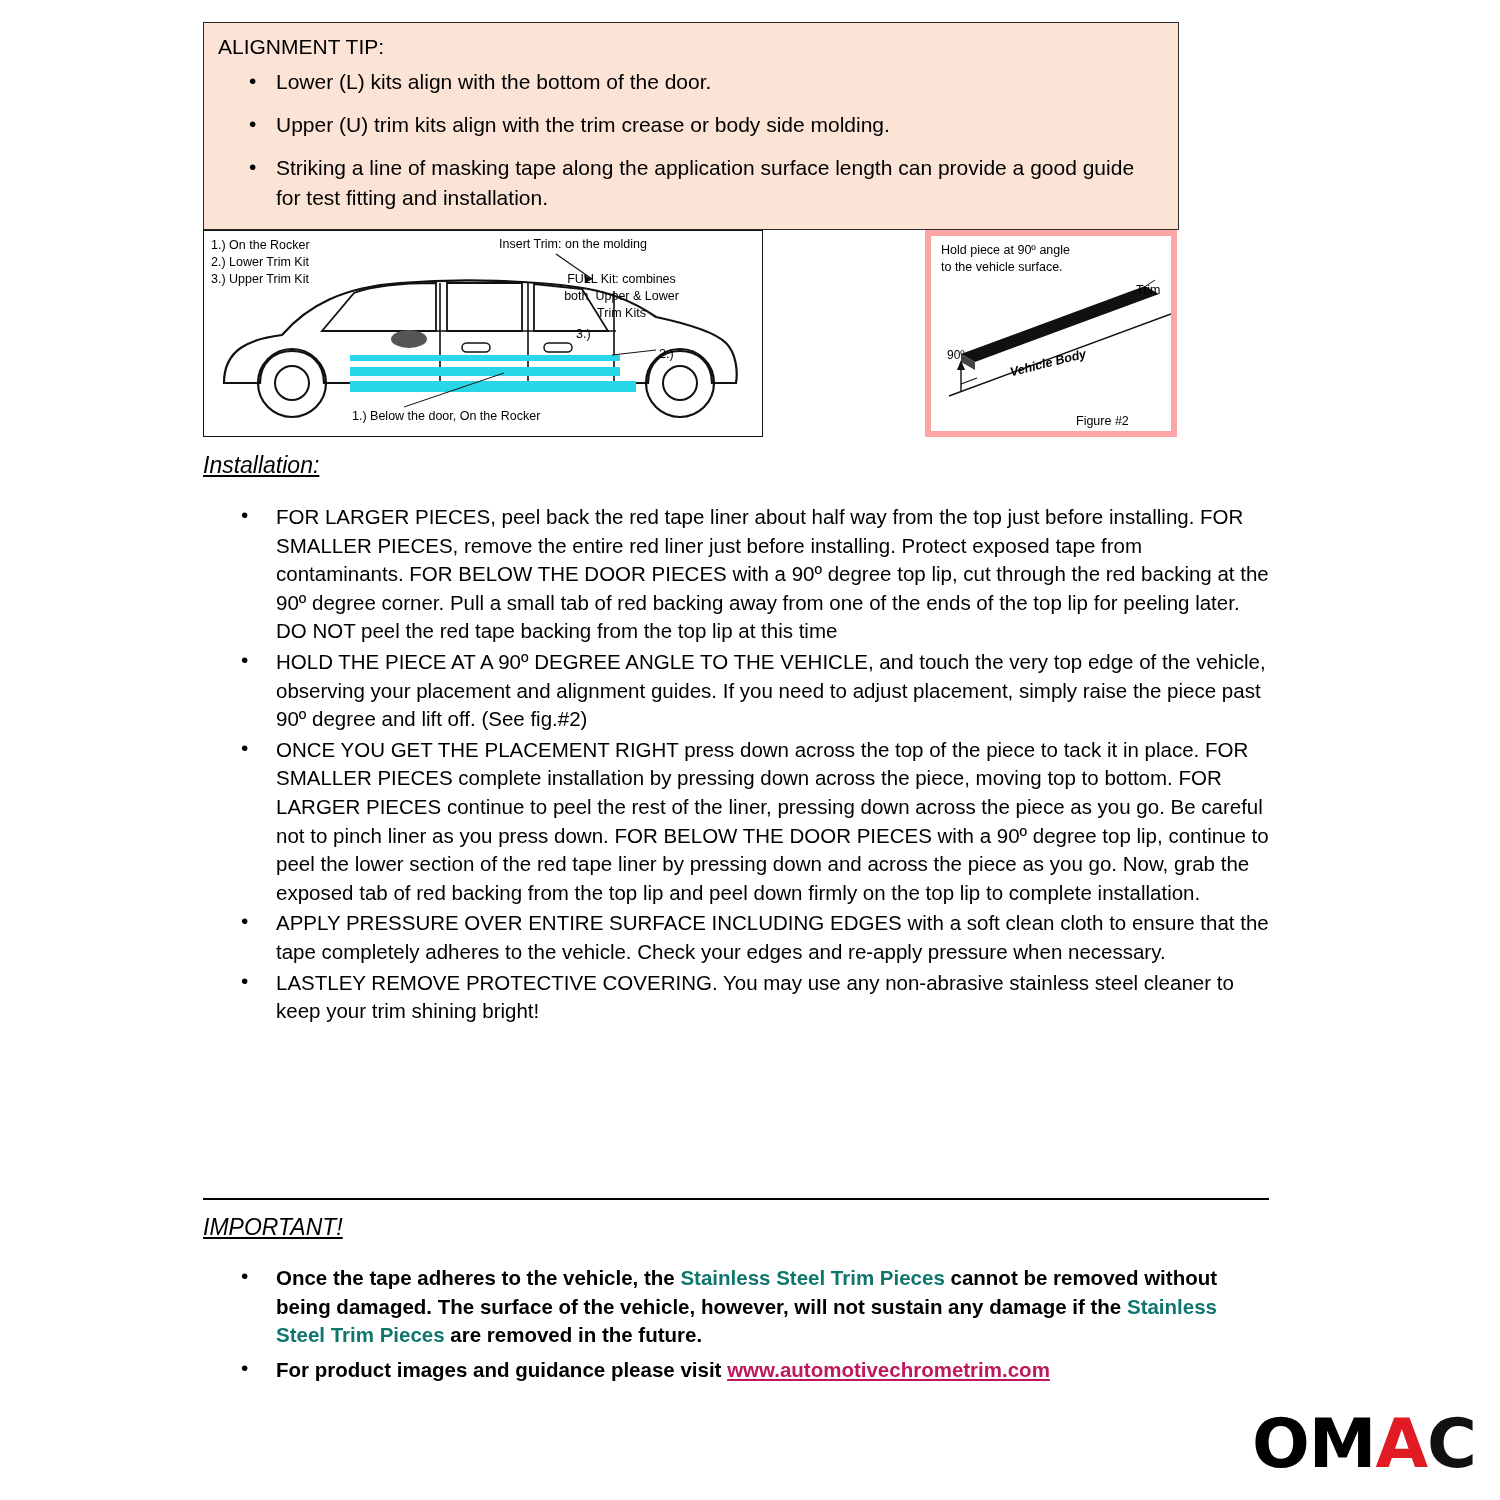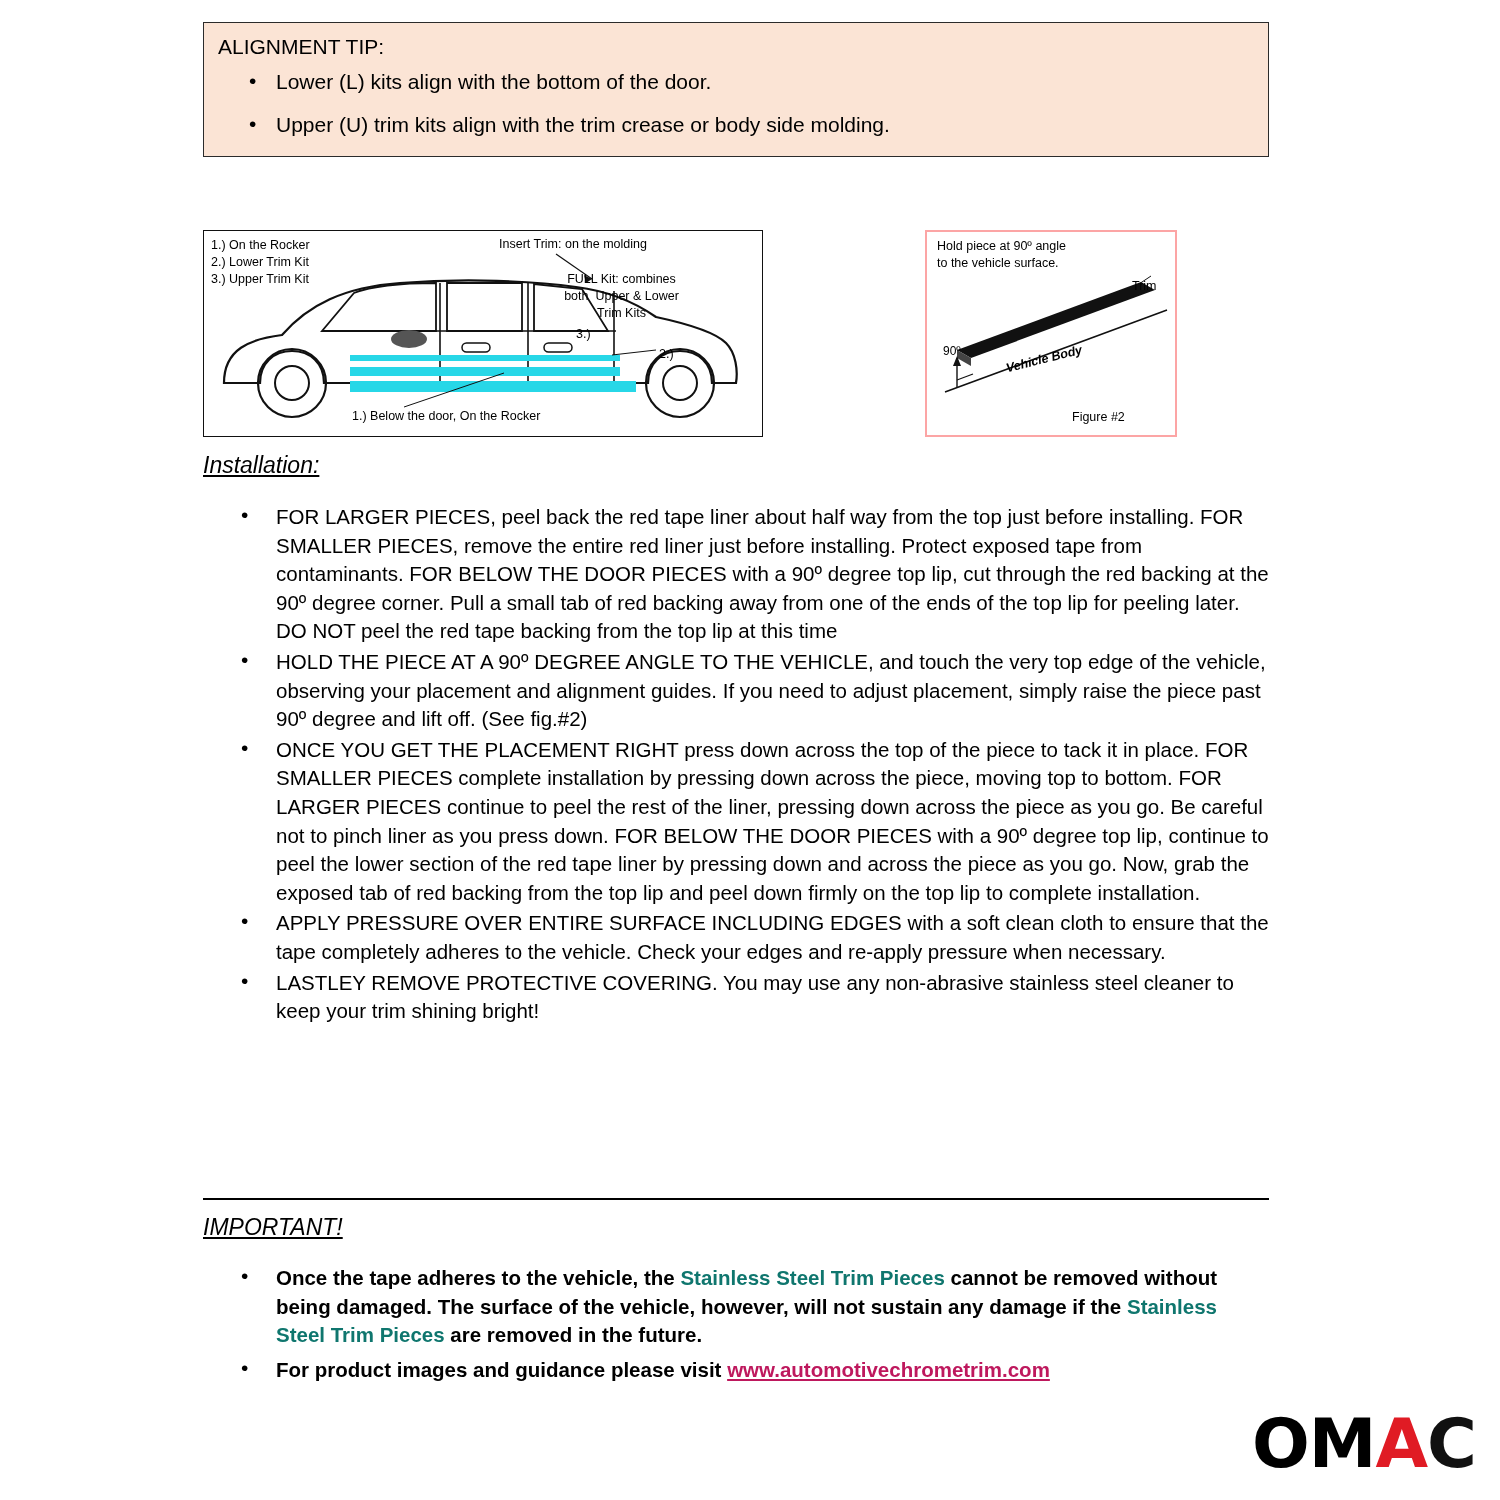--- a/index.html
+++ b/index.html
@@ -20,21 +20,21 @@
     left: 0; top: 0;
     width: 1500px;
     height: 1500px;
   }
 
   
   .tip-box {
     position: absolute;
     left: 203px;
     top: 22px;
-    width: 1066px;
+    width: 976px;
     border: 1px solid #2b2b2b;
     background: #fbe4d5;
     box-sizing: border-box;
     padding: 10px 14px 14px 14px;
   }
   .tip-title {
     font-size: 21px;
     line-height: 28px;
     margin-bottom: 6px;
   }
@@ -75,21 +75,21 @@
     border: 1px solid #111;
     box-sizing: border-box;
     background: #fff;
     overflow: hidden;
   }
   .fig-right {
     position: absolute;
     left: 722px; top: 0;
     width: 252px;
     height: 207px;
-    border: 2px solid #fca5a5;
+    border: 6px solid #fca5a5;
     box-sizing: border-box;
     background: #fff;
     overflow: hidden;
   }
   .fig-left .legend {
     position: absolute;
     left: 7px; top: 6px;
     font-size: 12.5px;
     line-height: 17px;
   }
@@ -246,20 +246,21 @@
 </head>
 <body>
 
 <div class="page">
 
   <div class="tip-box">
     <div class="tip-title">ALIGNMENT TIP:</div>
     <ul class="tip-list">
       <li>Lower (L) kits align with the bottom of the door.</li>
       <li>Upper (U) trim kits align with the trim crease or body side molding.</li>
+      <li>Striking a line of masking tape along the application surface length can provide a good guide for test fitting and installation.</li>
     </ul>
   </div>
 
   <div class="figures">
 
     <div class="fig-left">
       <svg width="558" height="205" viewBox="0 0 558 205">
 
         <path d="M20 152 C20 118 46 108 78 104 C104 74 140 56 196 52 C262 47 330 50 372 56 C404 60 432 72 452 86 C480 92 510 100 522 112 C532 122 534 140 532 152 L508 152 C508 132 494 120 476 120 C458 120 444 132 444 152 L120 152 C120 132 106 120 88 120 C70 120 56 132 56 152 Z" fill="none" stroke="#111" stroke-width="2.2"></path>
 

